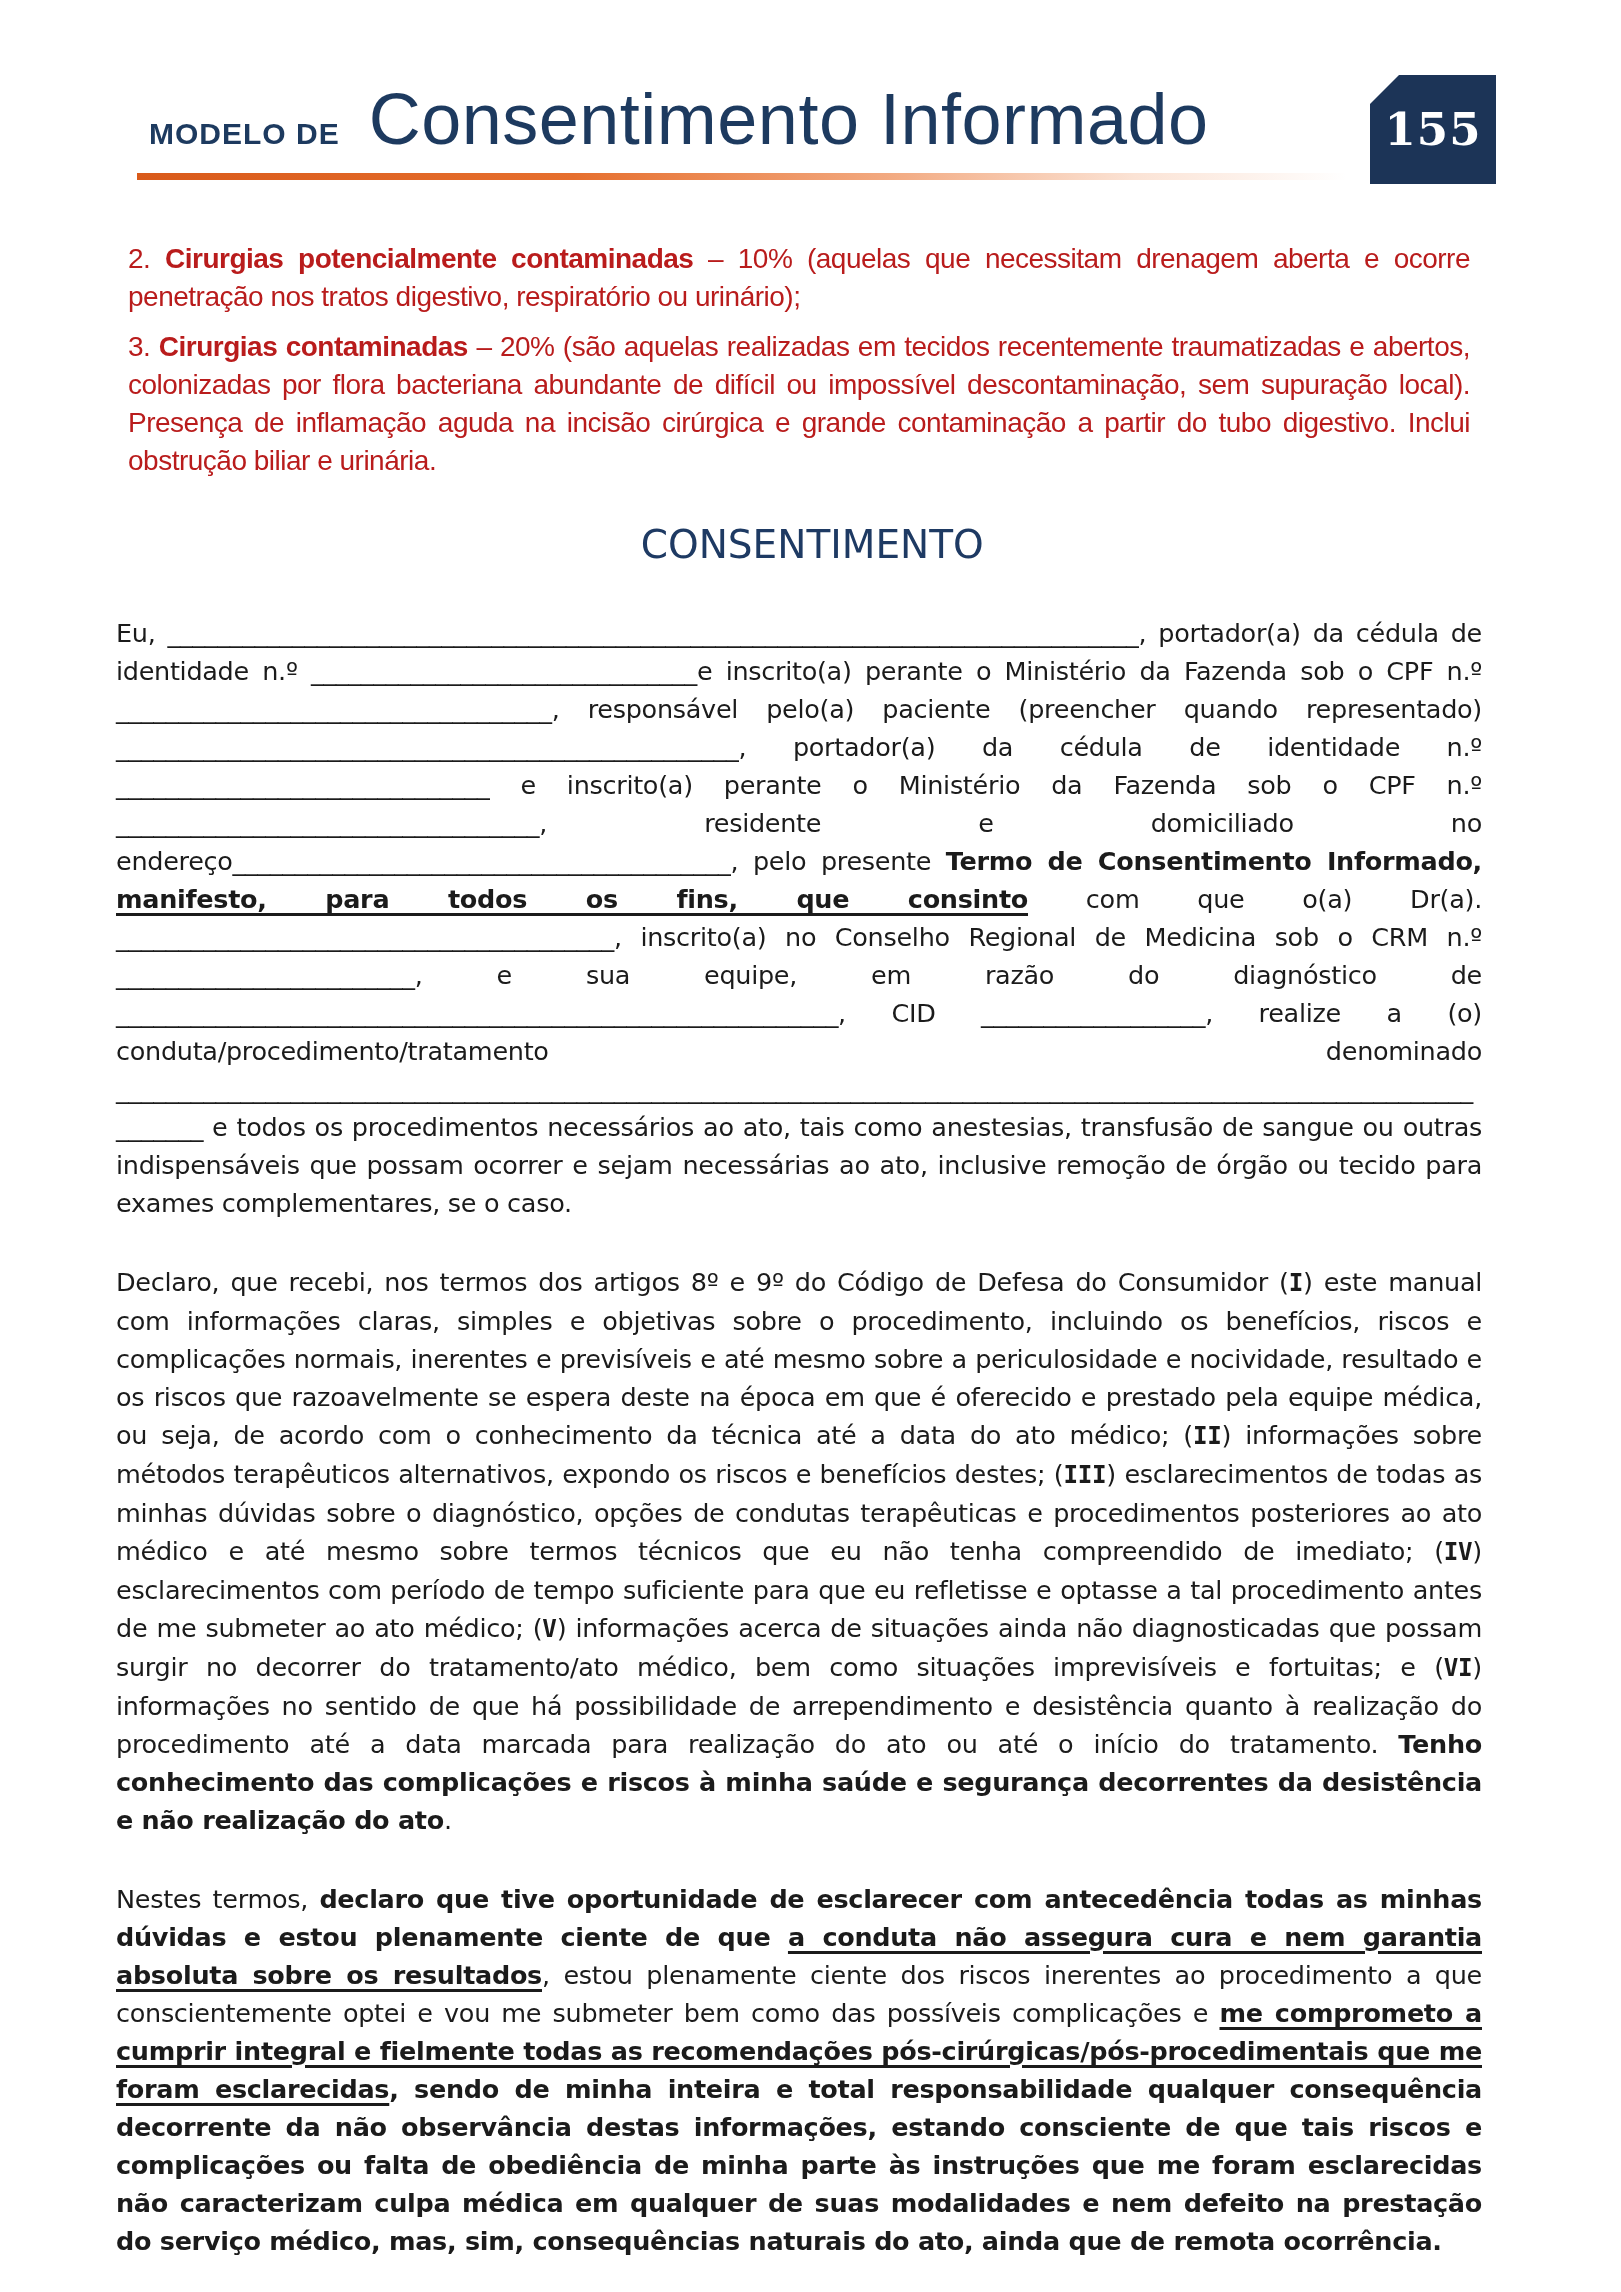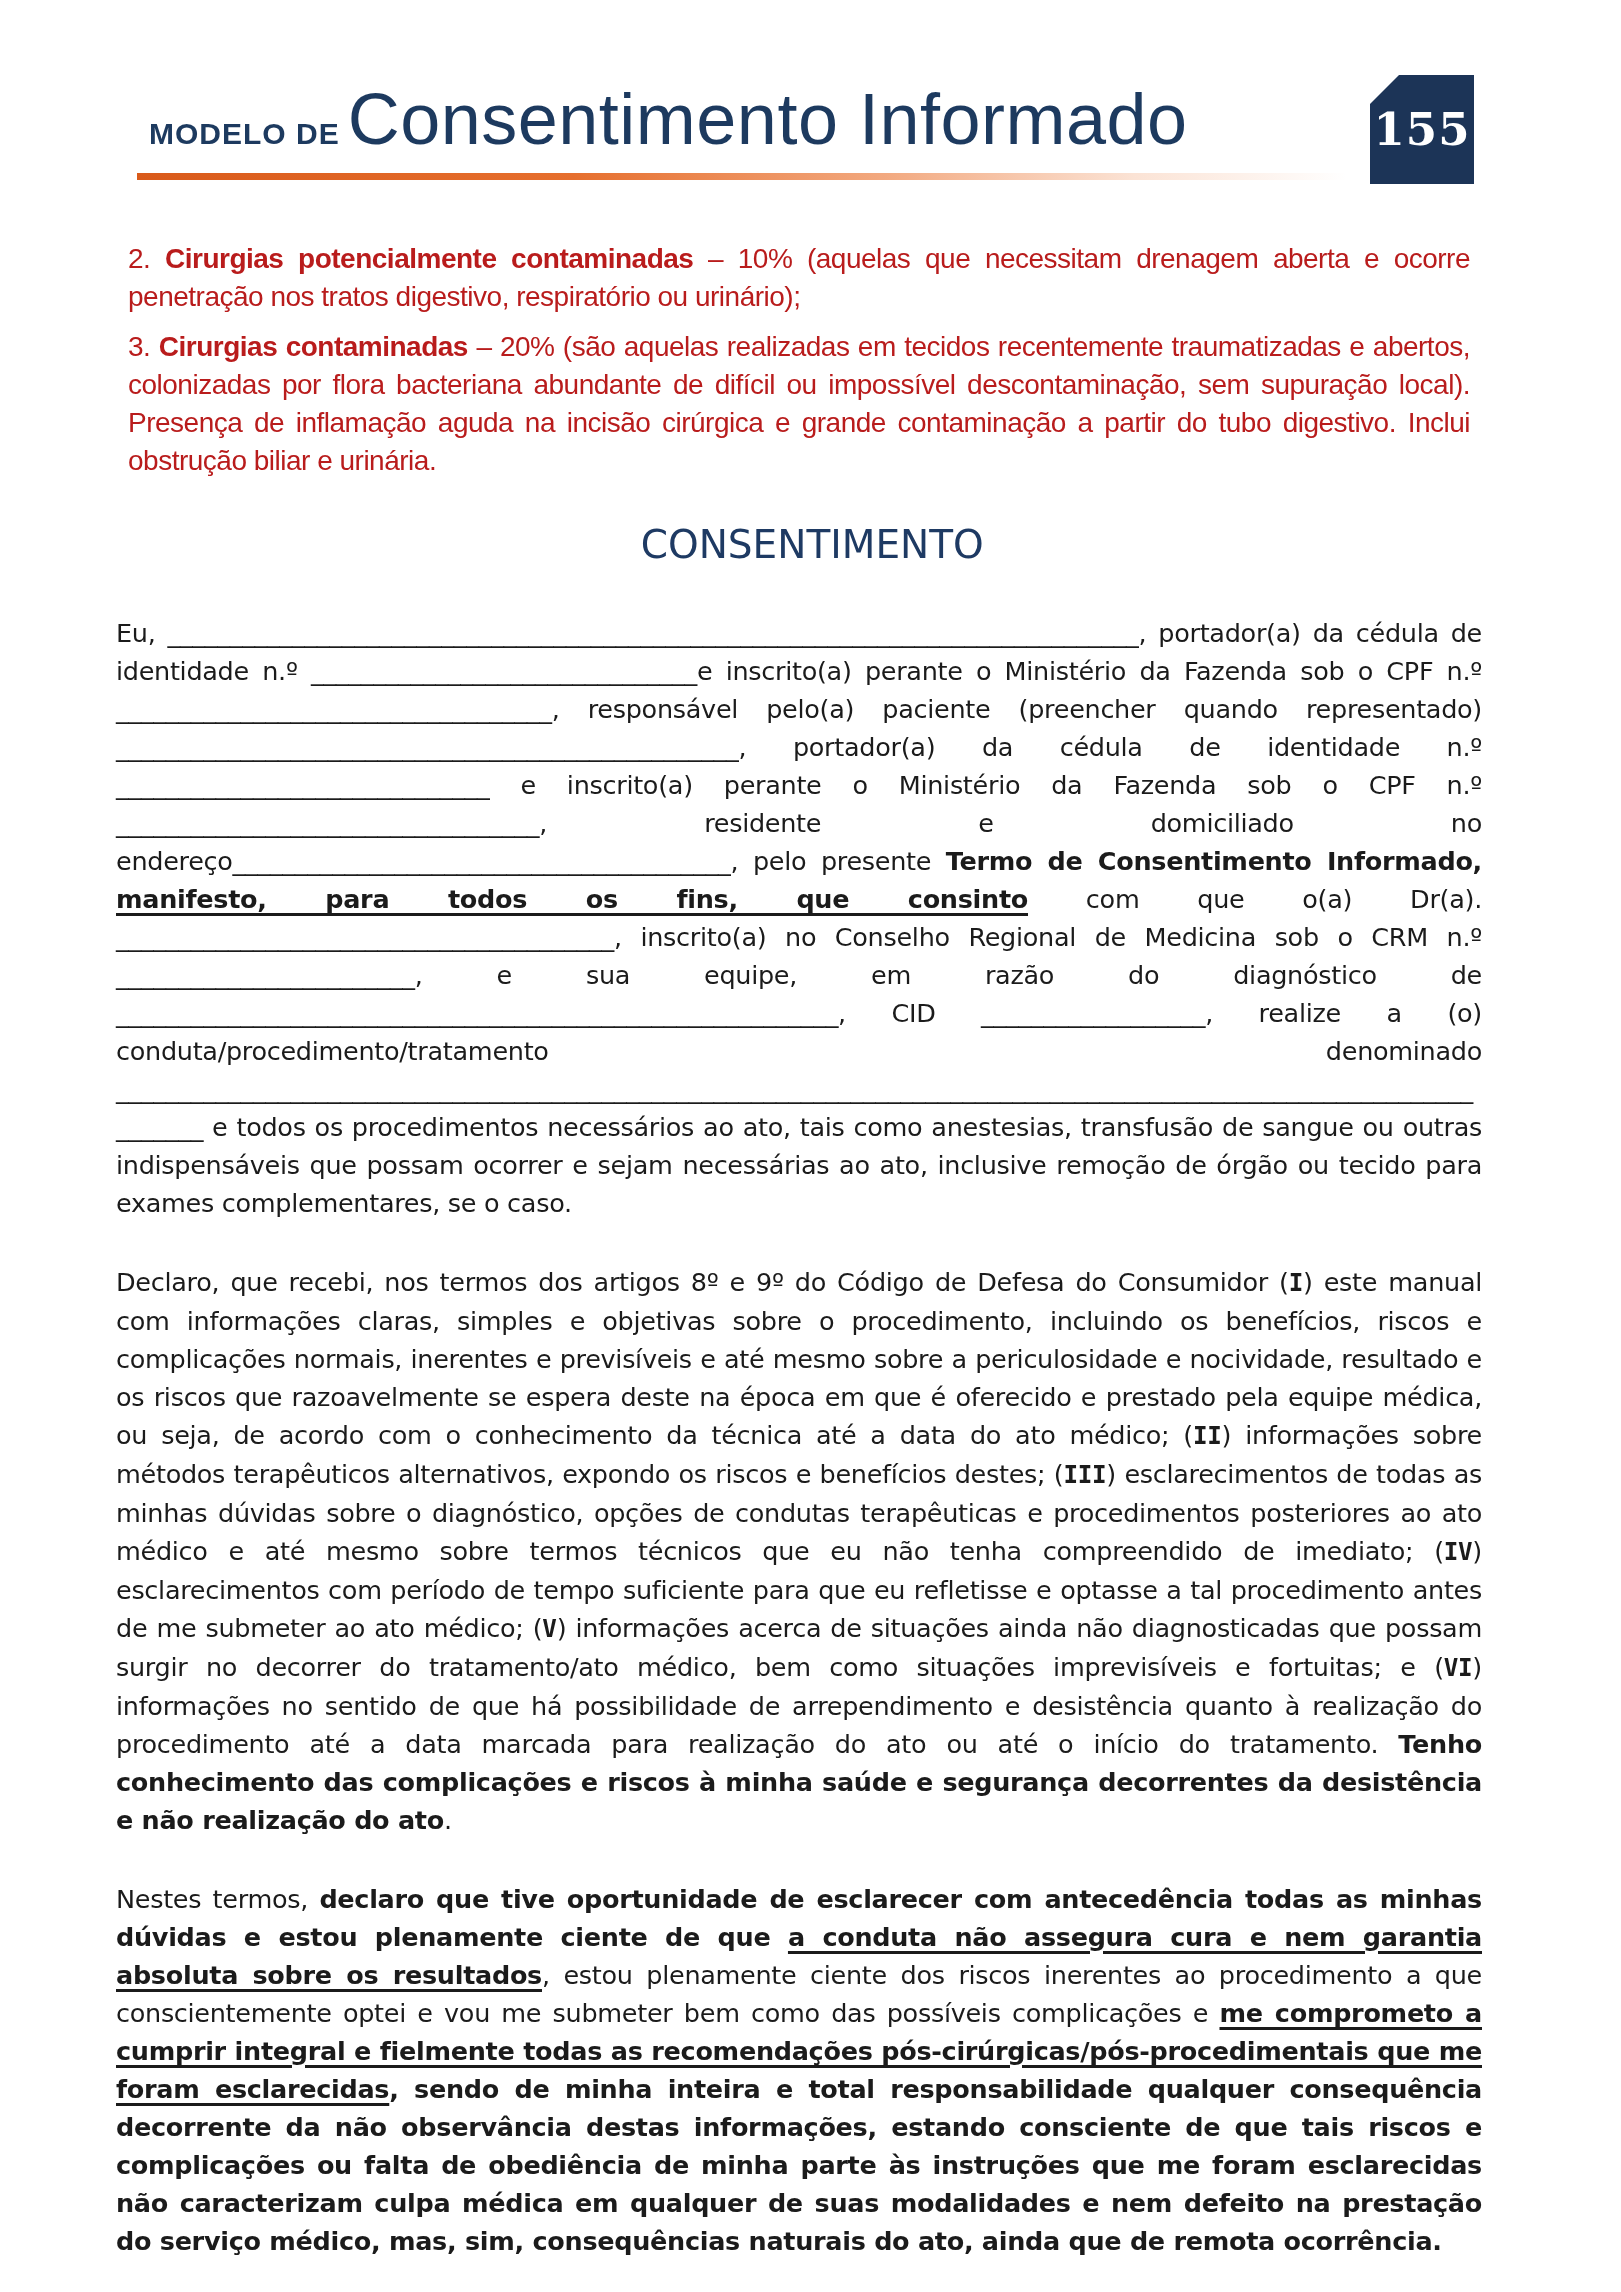--- a/index.html
+++ b/index.html
@@ -8,21 +8,21 @@
     width:1621px; height:2293px;
     background:#ffffff;
     overflow:hidden;
     font-family:"DejaVu Sans", sans-serif;
     color:#1b1b1b;
   }
 
   
   .title-row {
     position:absolute; left:149px; top:78px;
-    display:flex; align-items:baseline; gap:8px;
+    display:flex; align-items:baseline; gap:29px;
     white-space:nowrap;
   }
   .kicker {
     font-family:"Liberation Sans", sans-serif;
     font-weight:bold; font-size:30px; letter-spacing:1px;
     color:#1d3a5f;
   }
   .doc-title {
     font-family:"Liberation Sans", sans-serif;
     font-weight:normal; font-size:72px; letter-spacing:0.5px;
@@ -32,21 +32,21 @@
     position:absolute; left:137px; top:173px;
     width:1247px; height:6.9px;
     background:linear-gradient(90deg,
       #d95a1a 0%, #e66f2e 35%,
       rgba(238,140,85,0.75) 60%,
       rgba(245,185,150,0.40) 80%,
       rgba(255,255,255,0) 97%);
   }
   .page-badge {
     position:absolute; left:1370px; top:75px;
-    width:104px; height:109px;
+    width:126px; height:109px;
     background:#1c3457;
     clip-path:polygon(29px 0, 100% 0, 100% 100%, 0 100%, 0 29px);
     display:flex; align-items:center; justify-content:center;
   }
   .page-badge span {
     font-family:"DejaVu Serif", serif;
     font-weight:bold; font-size:45px; color:#ffffff;
     letter-spacing:1px;
   }
 

